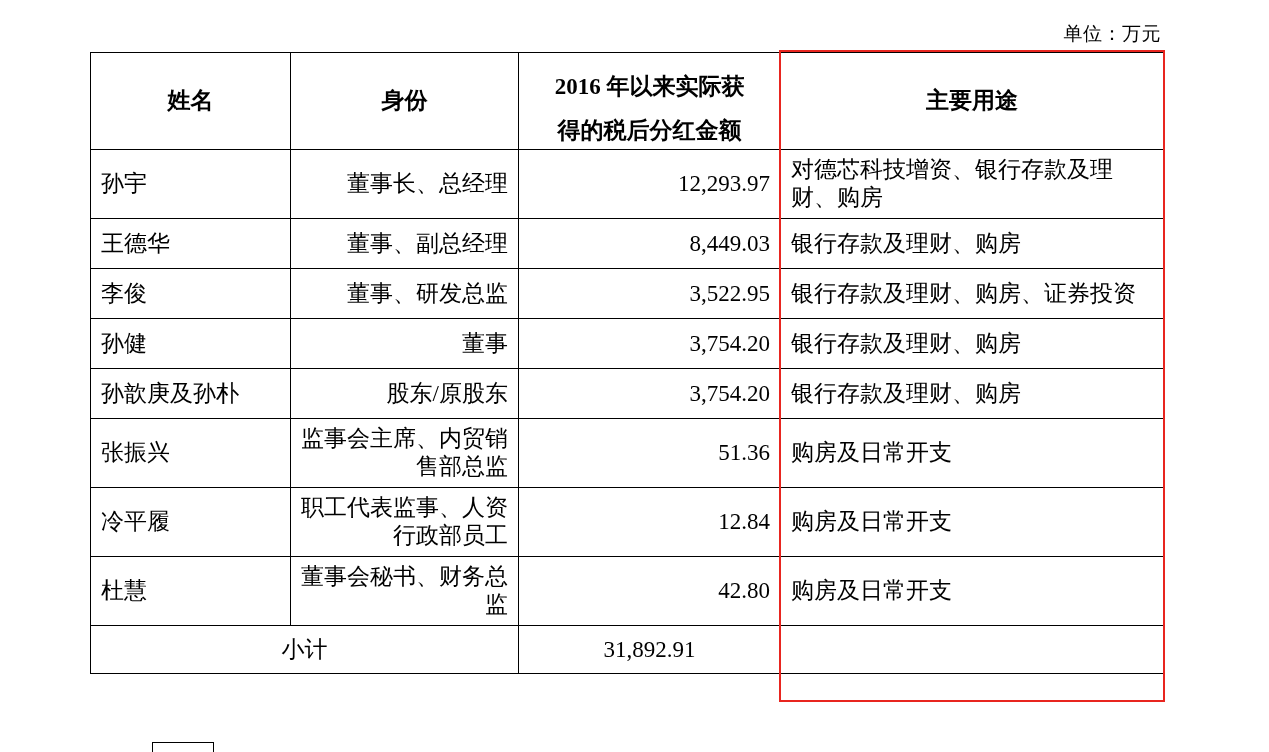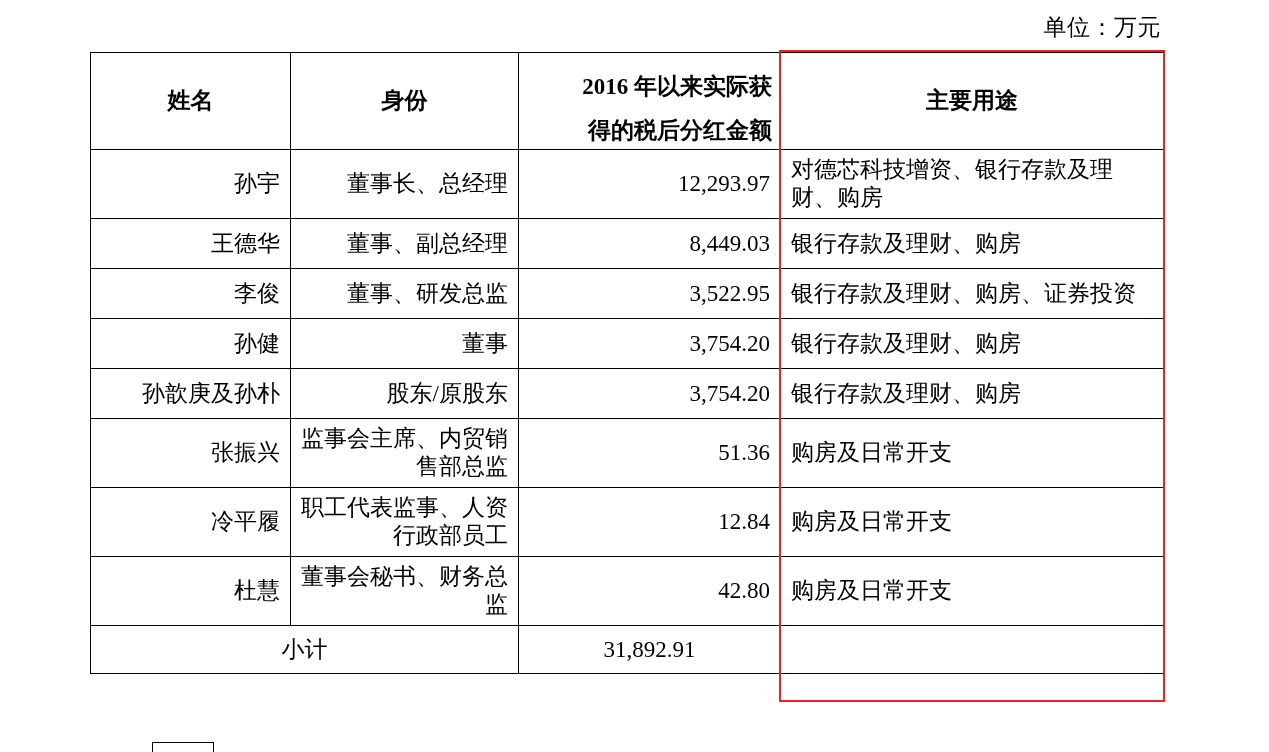--- a/index.html
+++ b/index.html
@@ -15,23 +15,23 @@
     overflow: hidden;
     position: relative;
   }
   .page {
     position: relative;
     width: 1269px;
     height: 752px;
   }
   .unit-line {
     position: absolute;
-    top: 12px;
+    top: 21px;
     right: 108px;
-    font-size: 23px;
+    font-size: 19px;
     font-family: Liberation Mono, monospace;
     letter-spacing: 0.5px;
     white-space: nowrap;
   }
   .table-wrap {
     position: absolute;
     left: 90px;
     top: 52px;
     width: 1239px;
   }
@@ -53,21 +53,21 @@
     text-align: center;
     font-weight: bold;
     height: 68px;
     padding: 4px 8px;
   }
   .col-name   { width: 200px; }
   .col-role   { width: 228px; }
   .col-amount { width: 262px; }
   .col-use    { width: 383px; }
 
-  td.c-name   { text-align: right;  padding-left: 14px; }
+  td.c-name   { text-align: left;  padding-left: 14px; }
   td.c-role   { text-align: right;  padding-left: 14px; font-family: Liberation Serif, serif; }
   td.c-amount { text-align: right; padding-right: 12px; }
   td.c-use    { text-align: left;  padding-left: 14px; }
 
   tr.data-row td { height: 50px; }
 
   tr.subtotal td {
     height: 48px;
     font-weight: normal;
   }
@@ -95,21 +95,21 @@
     top: 742px;
     width: 62px;
     height: 12px;
     border: 1px solid #000000;
     border-bottom: none;
     box-sizing: border-box;
     background: #ffffff;
   }
   .hdr-amount-inner {
     display: block;
-    text-align: right;
+    text-align: center;
     margin-top: 16px;
   }
 </style>
 </head>
 <body>
 
 <div class="page">
 
   <div class="unit-line">单位：万元</div>
 

